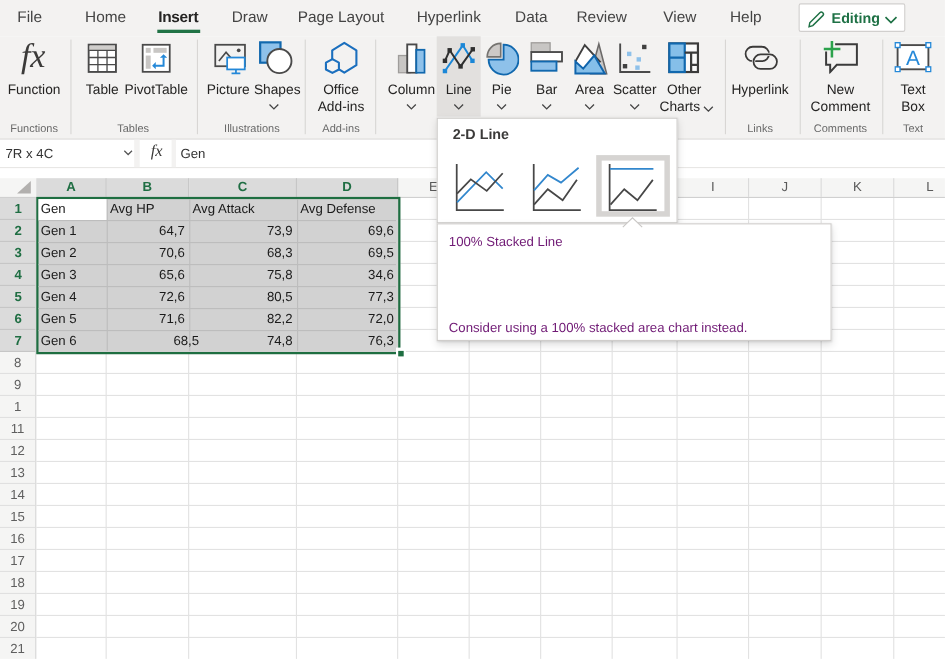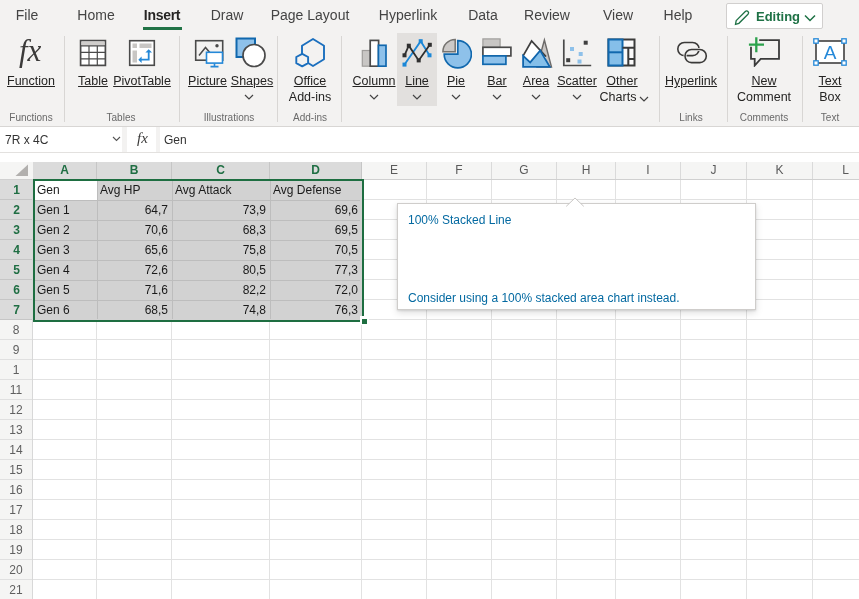--- a/index.html
+++ b/index.html
@@ -12,21 +12,21 @@
   #topbar { position:absolute; left:0; top:0; width:859px; height:33px; background:#f3f2f1; }
   .tab { position:absolute; top:7px; height:18px; font-size:14px; color:#444; white-space:nowrap; transform:translateX(-50%); }
   #ins-underline { position:absolute; left:143px; top:27px; width:39px; height:3px; background:#217346; }
   #editbtn { position:absolute; left:726px; top:3px; width:97px; height:26px; background:#fff;
      border:1px solid #d1cfce; border-radius:2px; }
   #editbtn .txt { position:absolute; left:29px; top:5px; font-size:13px; font-weight:bold; color:#1e7145; }
 
   
   #ribbon { position:absolute; left:0; top:33px; width:859px; height:94px; background:#f3f2f1; border-bottom:1px solid #d8d6d4; }
   .rsep { position:absolute; top:3px; width:1px; height:86px; background:#d8d6d4; }
-  .rlabel { position:absolute; top:41px; height:20px; font-size:12.5px; color:#252423; white-space:nowrap; transform:translateX(-50%);text-decoration:underline; }
+  .rlabel { position:absolute; top:41px; height:20px; font-size:12.5px; color:#252423; white-space:nowrap; transform:translateX(-50%); }
   .rlabel2 { position:absolute; top:57px; height:20px; font-size:12.5px; color:#252423; white-space:nowrap; transform:translateX(-50%); }
   .rgroup { position:absolute; top:79px; font-size:10px; color:#696969; white-space:nowrap; transform:translateX(-50%); }
   .chev { position:absolute; transform:translateX(-50%); }
   #linehl { position:absolute; left:397px; top:0px; width:40px; height:73px; background:#e2e0de; }
 
   
   #fbar { position:absolute; left:0; top:127px; width:859px; height:26px; background:#fff; border-bottom:1px solid #e3e1df; }
   #fbar .nbox { position:absolute; left:5px; top:6px; font-size:12px; color:#333;text-align:center; }
   #fbar .vsep { position:absolute; top:0px; width:4.5px; height:25px; background:#f3f2f1; }
   #fbar .fx { position:absolute; left:131px; top:3px; width:23px; text-align:center; font-family:"Liberation Serif", serif; font-style:italic; font-size:15px; color:#3b3a39; }
@@ -54,21 +54,21 @@
 
   
   #panel { position:absolute; left:396.5px; top:106.5px; width:219.5px; height:96.5px; background:#fff;
      border:1px solid #cfcdcb; box-shadow:0 3.2px 7.2px rgba(0,0,0,.13), 0 0.6px 1.8px rgba(0,0,0,.11); }
   #panel .title { position:absolute; left:14px; top:6px; font-size:13px; font-weight:bold; color:#3b3a39; }
   #selring { position:absolute; left:144.5px; top:33px; width:67px; height:56px; border:5px solid #d6d4d2; background:#fff; }
 
   
   #tip { position:absolute; left:396.5px; top:202.5px; width:359.5px; height:107.5px; background:#fff;
      border:1px solid #cfcdcb; box-shadow:0 3.2px 7.2px rgba(0,0,0,.13), 0 0.6px 1.8px rgba(0,0,0,.11);
-     font-size:12px; color:#0369a1; }
+     font-size:12px; color:#701a75; }
   #tip .t1 { position:absolute; left:10.5px; top:9px; }
   #tip .t2 { position:absolute; left:10.5px; top:41.5px; line-height:17.5px; white-space:nowrap; }
   #tip .t3 { position:absolute; left:10.5px; top:87px; }
 </style>
 </head>
 <body>
 <div id="stage">
 
   <div id="topbar">
     <div class="tab" style="left:27px">File</div>
@@ -378,38 +378,60 @@
     <div class="cell num" style="left:270px;top:47px;width:88px">69,6</div>
 
     <div class="cell" style="left:37px;top:67px">Gen 2</div>
     <div class="cell num" style="left:97px;top:67px;width:71px">70,6</div>
     <div class="cell num" style="left:172px;top:67px;width:94px">68,3</div>
     <div class="cell num" style="left:270px;top:67px;width:88px">69,5</div>
 
     <div class="cell" style="left:37px;top:87px">Gen 3</div>
     <div class="cell num" style="left:97px;top:87px;width:71px">65,6</div>
     <div class="cell num" style="left:172px;top:87px;width:94px">75,8</div>
-    <div class="cell num" style="left:270px;top:87px;width:88px">70,5</div>
+    <div class="cell num" style="left:270px;top:87px;width:88px">34,6</div>
 
     <div class="cell" style="left:37px;top:107px">Gen 4</div>
     <div class="cell num" style="left:97px;top:107px;width:71px">72,6</div>
     <div class="cell num" style="left:172px;top:107px;width:94px">80,5</div>
     <div class="cell num" style="left:270px;top:107px;width:88px">77,3</div>
 
     <div class="cell" style="left:37px;top:127px">Gen 5</div>
     <div class="cell num" style="left:97px;top:127px;width:71px">71,6</div>
     <div class="cell num" style="left:172px;top:127px;width:94px">82,2</div>
     <div class="cell num" style="left:270px;top:127px;width:88px">72,0</div>
 
     <div class="cell" style="left:37px;top:147px">Gen 6</div>
-    <div class="cell num" style="left:97px;top:147px;width:71px">68,5</div>
+    <div class="cell num" style="left:110px;top:147px;width:71px">68,5</div>
     <div class="cell num" style="left:172px;top:147px;width:94px">74,8</div>
     <div class="cell num" style="left:270px;top:147px;width:88px">76,3</div>
   </div>
 
+  <div id="panel">
+    <div class="title">2-D Line</div>
+
+    <svg class="abs" style="left:15px;top:39px" width="46" height="47" viewBox="0 0 46 47">
+      <path d="M2.2 2 V44 H45" fill="none" stroke="#474747" stroke-width="1.6"></path>
+      <path d="M2.5 37 L29 9.5 L44 24.5" fill="none" stroke="#3287cd" stroke-width="1.6"></path>
+      <path d="M2.5 29 L15 16 L29.5 26.5 L44 10.5" fill="none" stroke="#474747" stroke-width="1.6"></path>
+    </svg>
+
+    <svg class="abs" style="left:85px;top:39px" width="46" height="47" viewBox="0 0 46 47">
+      <path d="M2.2 2 V44 H45" fill="none" stroke="#474747" stroke-width="1.6"></path>
+      <path d="M2.5 26 L15 12 L27 19 L43 5.5" fill="none" stroke="#3287cd" stroke-width="1.6"></path>
+      <path d="M2.5 39 L15 25 L28.5 35 L41.5 16.5" fill="none" stroke="#474747" stroke-width="1.6"></path>
+    </svg>
+
+    <div id="selring"></div>
+    <svg class="abs" style="left:154px;top:39px" width="47" height="47" viewBox="0 0 47 47">
+      <path d="M2.2 2 V44 H45" fill="none" stroke="#474747" stroke-width="1.6"></path>
+      <path d="M2.5 6.5 H42" fill="none" stroke="#3287cd" stroke-width="1.6"></path>
+      <path d="M3 39 L15.5 25 L27.5 35 L41.5 16.5" fill="none" stroke="#474747" stroke-width="1.6"></path>
+    </svg>
+  </div>
 
   <div id="tip">
     <div class="t1">100% Stacked Line</div>
     <div class="t3">Consider using a 100% stacked area chart instead.</div>
   </div>
 
   <svg class="abs" style="left:564.5px;top:196.5px" width="20" height="11" viewBox="0 0 20 11">
     <path d="M0.5 10.2 L10 0.8 L19.5 10.2 Z" fill="#fff"></path>
     <path d="M1.2 9.4 L10 1 L18.8 9.4" fill="none" stroke="#c9c7c5" stroke-width="1"></path>
   </svg>

